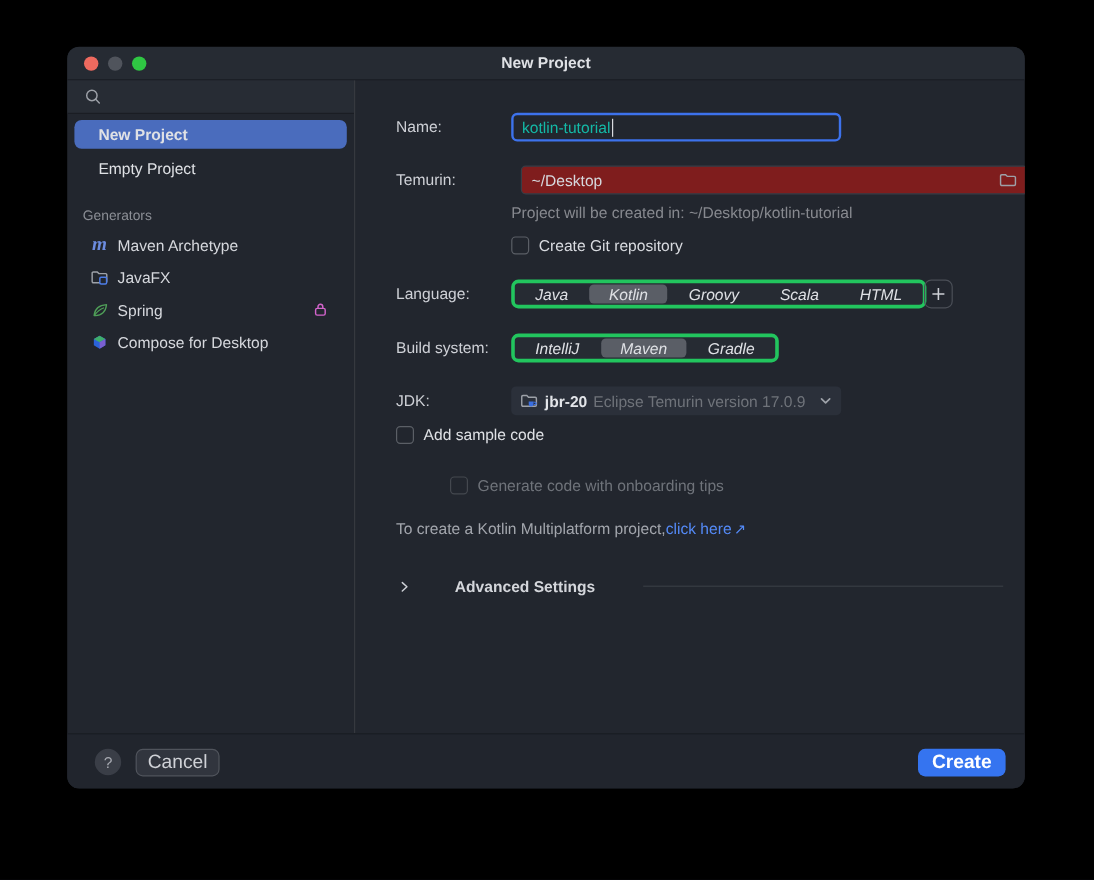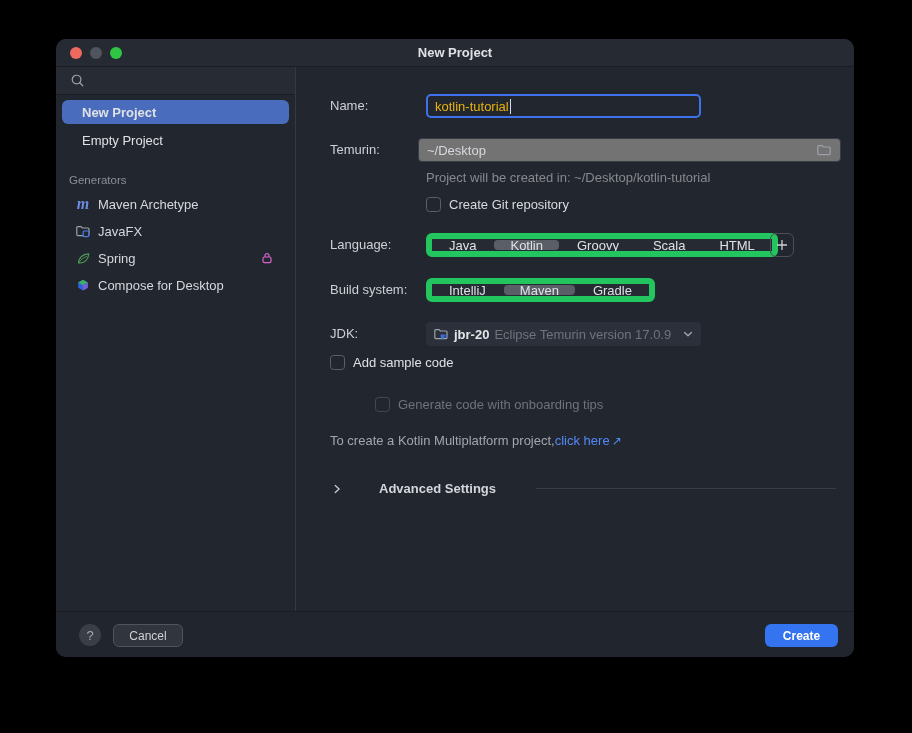--- a/index.html
+++ b/index.html
@@ -39,38 +39,38 @@
              font-size:16px; color:#6c8ce0; line-height:14px; }
   .lock { position:absolute; right:15px; top:5px; }
 
   
   .main { position:absolute; left:241px; top:28px; right:0; bottom:46px;margin-left:13px; }
   .row { position:absolute; display:flex; align-items:center; }
   .flabel { position:absolute; left:20px; height:24px; line-height:24px; color:#ced0d6; }
 
   .name-input { position:absolute; left:116px; width:275px; height:24px; background:#22262e;
                 border:2px solid #3d72ec; border-radius:5px; display:flex; align-items:center;
-                padding-left:7px; color:#eab308; }
+                padding-left:7px; color:#14b8a6; }
   .caret { display:inline-block; width:1.5px; height:15px; background:#d9dbe0; margin-left:1px; }
 
-  .loc-field { position:absolute; left:108px; width:423px; height:24px; background:#737373;
+  .loc-field { position:absolute; left:124px; width:423px; height:24px; background:#7f1d1d;
                border:1px solid #383d46; border-radius:4px; display:flex; align-items:center;
                padding:0 8px; color:#d6d8dd; }
   .loc-field .spacer { flex:1; }
 
   .hint { position:absolute; left:116px; color:#87898f;text-align:right; }
 
   .checkbox { width:15px; height:15px; border:1.5px solid #5b5f66; border-radius:3.5px;
               flex:0 0 15px; }
   .checkbox.disabled { border-color:#44484f; }
   .cb-label { margin-left:8px; color:#d9dbe0; }
   .cb-label.disabled { color:#6f737a; }
 
   .segmented { position:absolute; left:116px; height:24px; display:flex; align-items:stretch;
-               border:6px solid #22c55e; border-radius:6px; overflow:hidden; background:#262b33; }
+               border:3px solid #22c55e; border-radius:6px; overflow:hidden; background:#262b33;font-style:italic; }
   .segment { display:flex; align-items:center; justify-content:center; padding:0 17px;
              color:#dfe1e5; }
   .segment.selected { background:#5a5e66; border-radius:4px; margin:1px; padding:0 16px; }
   .plus-btn { position:absolute; left:460px; width:24px; height:24px; border:1px solid #4b4f57;
               border-radius:6px; display:flex; align-items:center; justify-content:center; }
 
   .jdk-combo { position:absolute; left:116px; width:275px; height:24px; background:#2b303a;
                border-radius:4px; display:flex; align-items:center; padding:0 24px 0 7px;
                overflow:hidden; white-space:nowrap; }
   .jdk-name { font-weight:bold; color:#e3e5e9; margin-left:5px; }
@@ -85,21 +85,21 @@
   .adv-label { margin-left:7px; font-weight:600; color:#d4d6db; }
   .adv-line { flex:1; height:1px; background:#393d44; margin-left:12px; }
 
   
   .footer { position:absolute; left:0; right:0; bottom:0; height:46px;
             border-top:1px solid #1a1d23; background:#21252d; }
   .help-btn { position:absolute; left:23px; top:12px; width:22px; height:22px; border-radius:50%;
               background:#3a3e47; color:#a6a9b0; display:flex; align-items:center;
               justify-content:center; font-size:13px; }
   .btn { position:absolute; top:12px; height:23px; border-radius:6px; display:flex;
-         align-items:center; justify-content:center; font-size:12px; }
+         align-items:center; justify-content:center; font-size:16px; }
   .btn-cancel { left:57px; width:70px; background:#31353e; border:1px solid #50545c; color:#cfd1d6; }
   .btn-create { right:16px; width:73px; background:#3574f0; color:#fff; font-weight:600; }
 
   svg { display:block; }
 </style>
 </head>
 <body>
 
 <div class="dialog">
 

